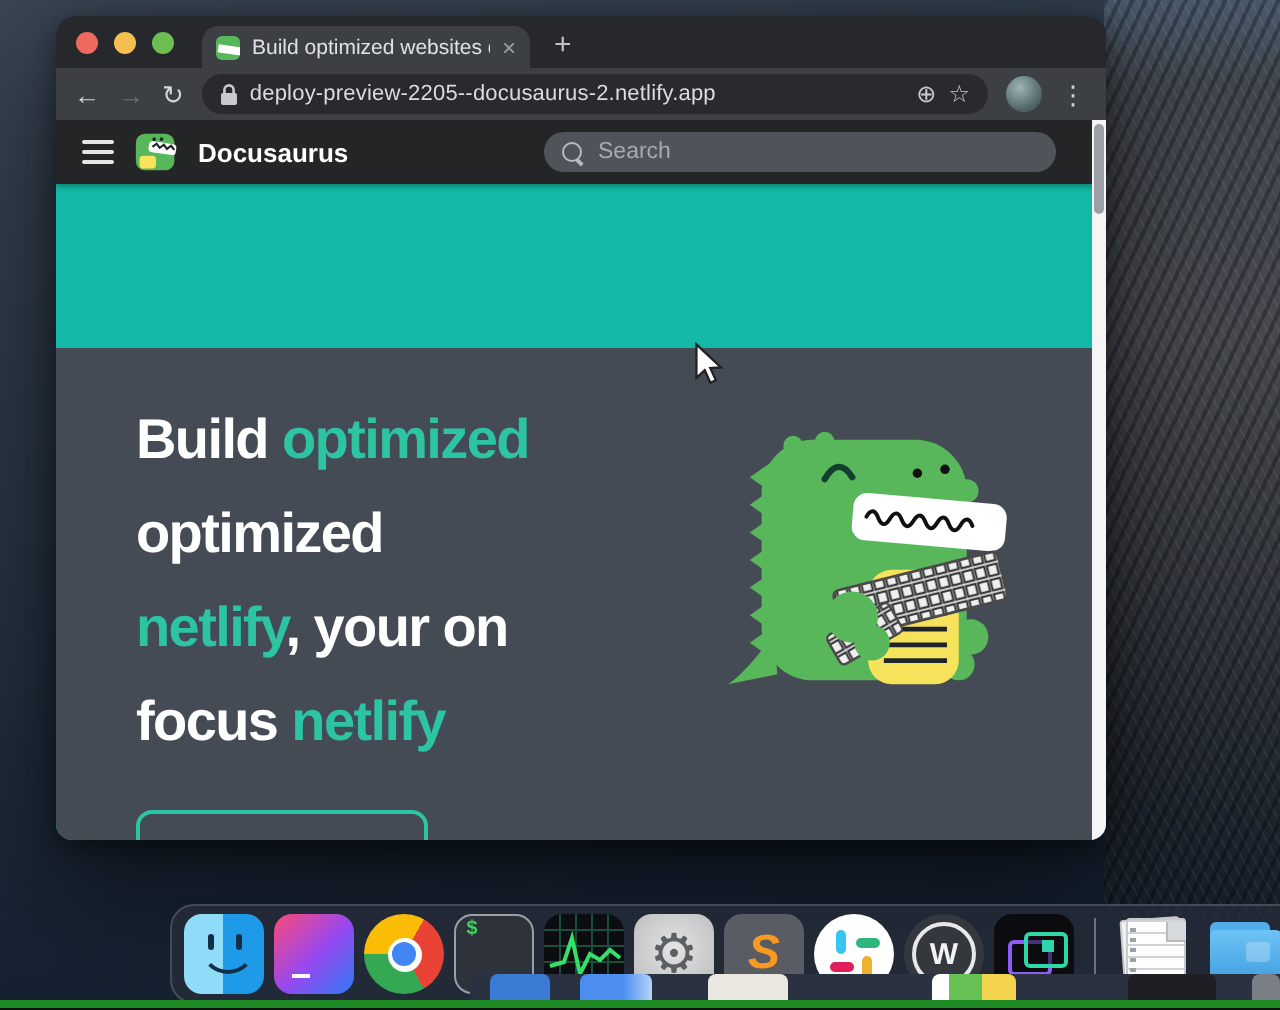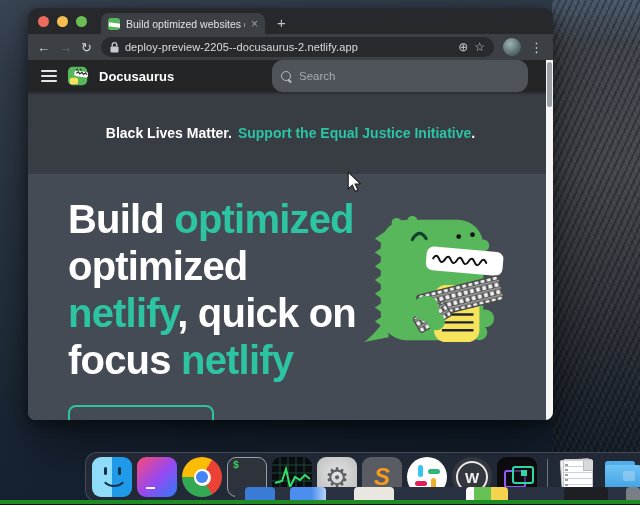--- a/index.html
+++ b/index.html
@@ -39,29 +39,29 @@
   .url{flex:1;color:#dadce0;font-size:11px;white-space:nowrap;overflow:hidden;letter-spacing:.1px;}
   .boxicon{color:#c7cbd0;font-size:12px;line-height:1;flex:none;}
   .avatar{width:18px;height:18px;border-radius:50%;flex:none;background:radial-gradient(circle at 38% 32%,#9db4b4,#4e6264 70%);}
   .menu{color:#d2d5d9;font-size:13px;letter-spacing:1px;}
   
   .page{flex:1;position:relative;background:#14b8a6;overflow:hidden;}
   .site-nav{height:32px;background:#242526;display:flex;align-items:center;padding:0 13px;gap:10px;box-shadow:0 1px 3px rgba(0,0,0,.35);position:relative;z-index:2;}
   .hamburger{display:flex;flex-direction:column;gap:3px;width:16px;}
   .hamburger i{height:2px;background:#e6e6e6;border-radius:1px;}
   .brand{color:#fff;font-weight:bold;font-size:13px;}
-  .search{margin-left:auto;margin-right:12px;width:238px;height:32px;background:#4f545b;border-radius:11px;display:flex;align-items:center;padding:0 9px;gap:6px;}
+  .search{margin-left:auto;margin-right:12px;width:238px;height:20px;background:#4f545b;border-radius:11px;display:flex;align-items:center;padding:0 9px;gap:6px;}
   .search input{flex:1;background:transparent;border:none;outline:none;color:#cfd3d8;font-size:11.5px;font-family:"Liberation Sans",sans-serif;}
   .search input::placeholder{color:#a6abb2;}
   .mag{width:8px;height:8px;border:1.6px solid #b7bcc2;border-radius:50%;position:relative;flex:none;}
   .mag::after{content:"";position:absolute;left:7px;top:7px;width:4px;height:1.6px;background:#b7bcc2;transform:rotate(45deg);transform-origin:0 0;}
   .announcement{height:82px;background:#383d44;display:flex;align-items:center;justify-content:center;font-size:14px;font-weight:bold;color:#fff;white-space:pre;}
   .announce-link{color:#2cc4a3;margin-left:6px;text-decoration:none;font-weight:bold;}
   .hero{position:absolute;left:0;right:0;top:114px;bottom:0;background:#454b54;}
-  .headline{position:absolute;left:40px;top:22px;margin:0;font-size:40px;line-height:47px;font-weight:800;letter-spacing:-0.8px;color:#fff;}
+  .headline{position:absolute;left:40px;top:22px;margin:0;font-size:28px;line-height:47px;font-weight:800;letter-spacing:-0.8px;color:#fff;}
   .accent{color:#2cc4a3;}
   .dino{position:absolute;left:335px;top:36px;}
   .getstarted{position:absolute;left:40px;top:231px;width:146px;height:40px;border:2px solid #2cc4a3;border-radius:8px;background:transparent;}
   .scrollbar{position:absolute;top:0;right:0;bottom:0;width:7px;background:#f5f5f5;z-index:5;}
   .thumb{position:absolute;top:2px;left:1px;width:5px;height:45px;background:#9aa0a6;border-radius:3px;}
   
   .cursor{position:absolute;left:346px;top:171px;z-index:50;}
   
   .dock{position:absolute;left:85px;top:452px;width:575px;height:48px;
     background:rgba(40,46,60,.72);border:1px solid rgba(255,255,255,.16);border-right:none;
@@ -186,26 +186,25 @@
         </g>
         <circle cx="11" cy="5" r="1" fill="#143322"></circle>
         <circle cx="15" cy="5" r="1" fill="#143322"></circle>
       </svg>
       <span class="brand">Docusaurus</span>
       <div class="search">
         <span class="mag"></span>
         <input placeholder="Search" style="">
       </div>
     </div>
-    <div class="announcement"><span>Black Lives Matter.</span><a href="#" class="announce-link">Support the Equal Justice Initiative</a><span>.</span></div>
     <div class="hero">
       <h1 class="headline">
         <div><span>Build </span><span class="accent">optimized</span></div>
         <div><span>optimized</span></div>
-        <div><span class="accent">netlify</span><span>, quick on</span></div>
+        <div><span class="accent">netlify</span><span>, your on</span></div>
         <div><span>focus </span><span class="accent">netlify</span></div>
       </h1>
       <svg class="dino" width="148" height="140" viewBox="0 0 150 142">
         <defs>
           <pattern id="kb" width="6.4" height="7.4" patternUnits="userSpaceOnUse">
             <rect width="6.4" height="7.4" fill="#d6d6d6"></rect>
             <rect x="0.7" y="0.9" width="5" height="5.4" fill="#efefef" stroke="#2c2c2c" stroke-width="1"></rect>
           </pattern>
         </defs>
         <path d="M24 108 C14 124 4 132 1 134 L26 129 Z" fill="#58b75b"></path>

